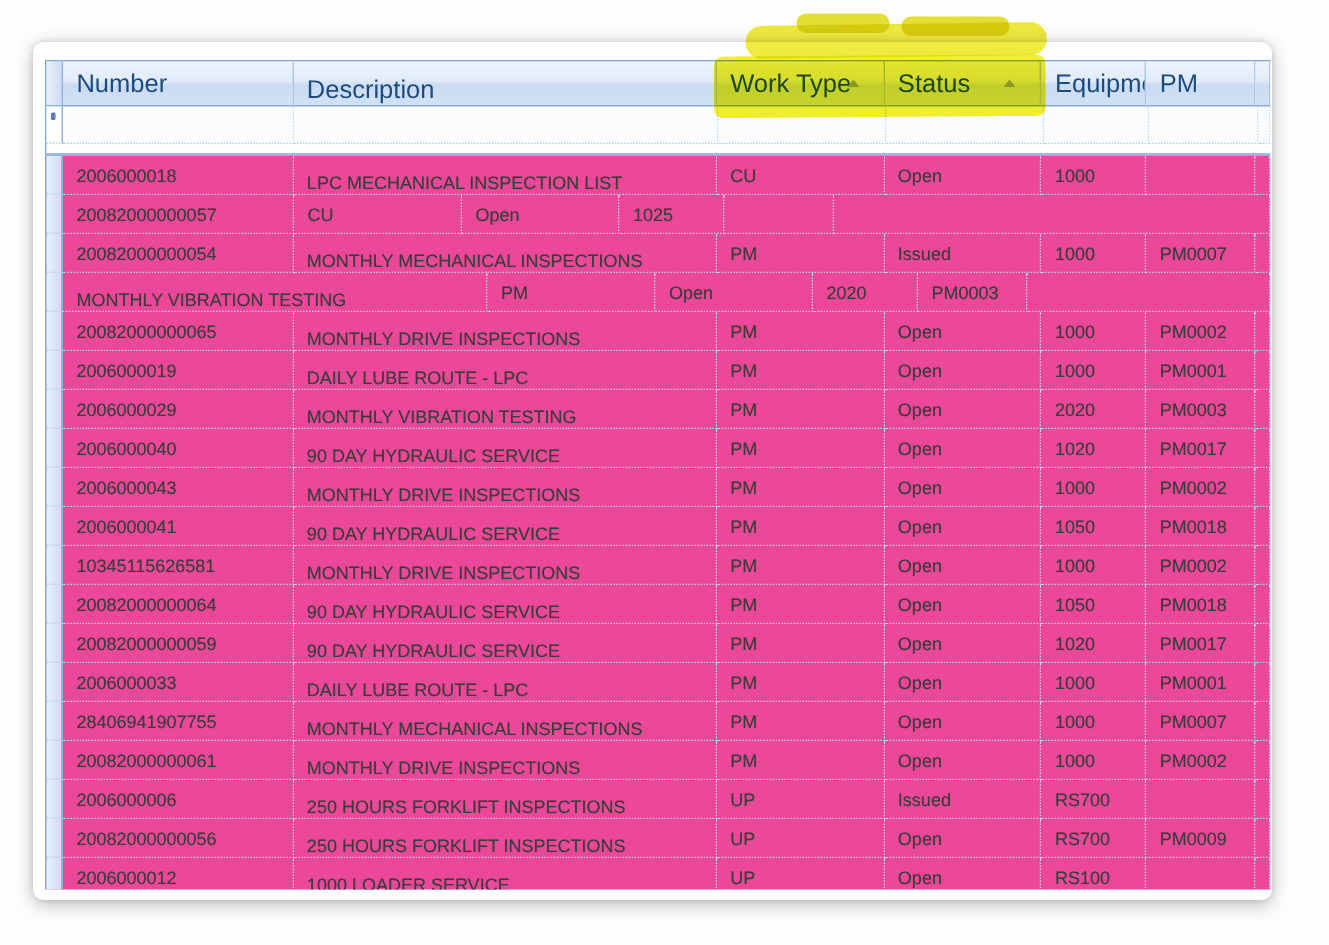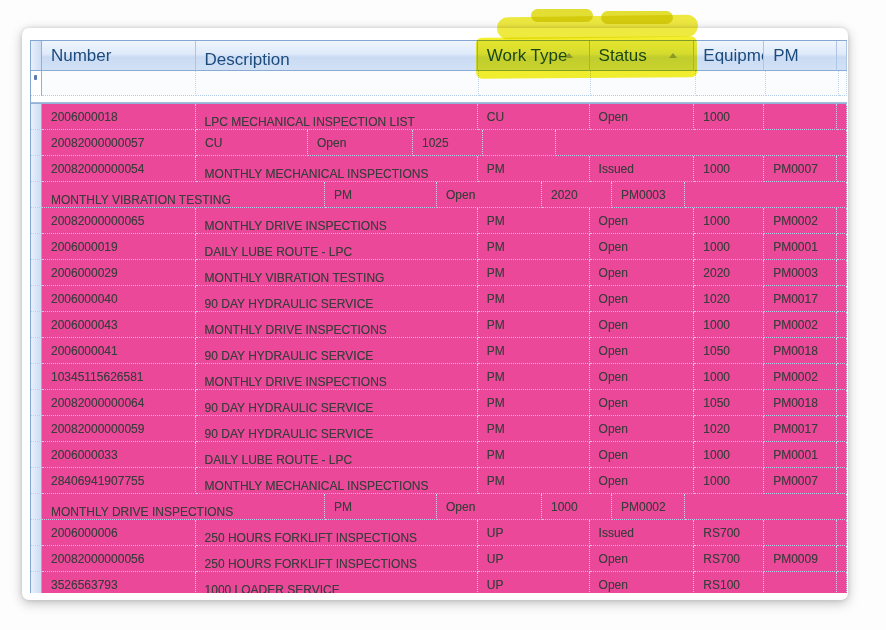--- a/index.html
+++ b/index.html
@@ -299,20 +299,21 @@
     <div class="cell c-desc">MONTHLY MECHANICAL INSPECTIONS</div>
     <div class="cell c-wt">PM</div>
     <div class="cell c-status">Open</div>
     <div class="cell c-equip">1000</div>
     <div class="cell c-pm">PM0007</div>
     <div class="cell c-last"></div>
   </div>
 
   <div class="row">
     <div class="cell c-ind"></div>
+    <div class="cell c-num">20082000000061</div>
     <div class="cell c-desc">MONTHLY DRIVE INSPECTIONS</div>
     <div class="cell c-wt">PM</div>
     <div class="cell c-status">Open</div>
     <div class="cell c-equip">1000</div>
     <div class="cell c-pm">PM0002</div>
     <div class="cell c-last"></div>
   </div>
 
   <div class="row">
     <div class="cell c-ind"></div>
@@ -331,21 +332,21 @@
     <div class="cell c-desc">250 HOURS FORKLIFT INSPECTIONS</div>
     <div class="cell c-wt">UP</div>
     <div class="cell c-status">Open</div>
     <div class="cell c-equip">RS700</div>
     <div class="cell c-pm">PM0009</div>
     <div class="cell c-last"></div>
   </div>
 
   <div class="row">
     <div class="cell c-ind"></div>
-    <div class="cell c-num">3526563793</div>
+    <div class="cell c-num">2006000012</div>
     <div class="cell c-desc">1000 LOADER SERVICE</div>
     <div class="cell c-wt">UP</div>
     <div class="cell c-status">Open</div>
     <div class="cell c-equip">RS100</div>
     <div class="cell c-pm"></div>
     <div class="cell c-last"></div>
   </div>
 </div>
   </div>
 </div>

